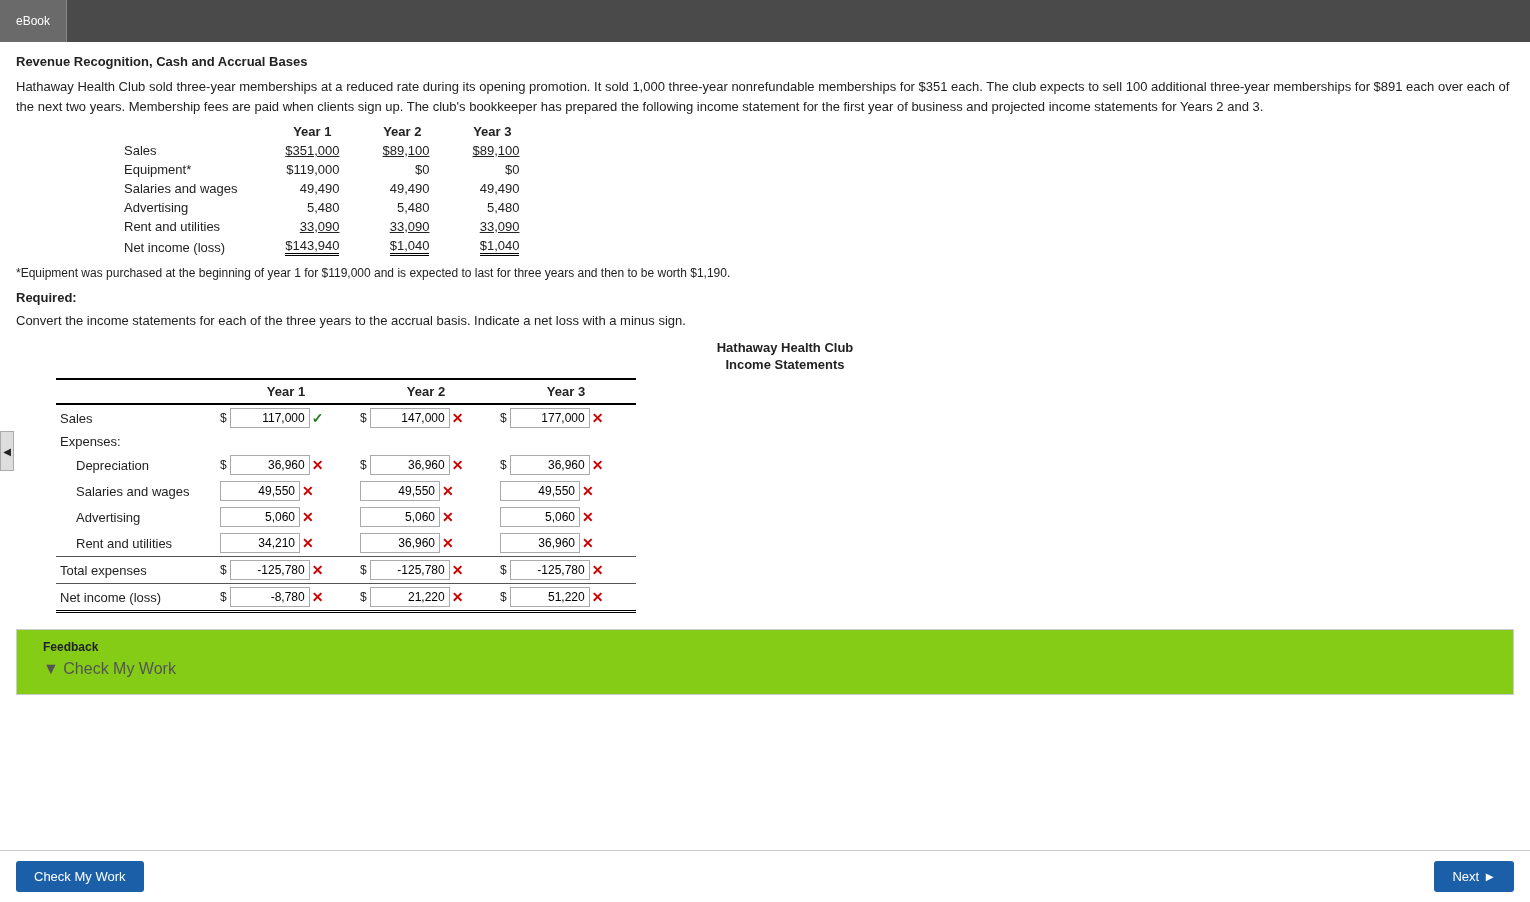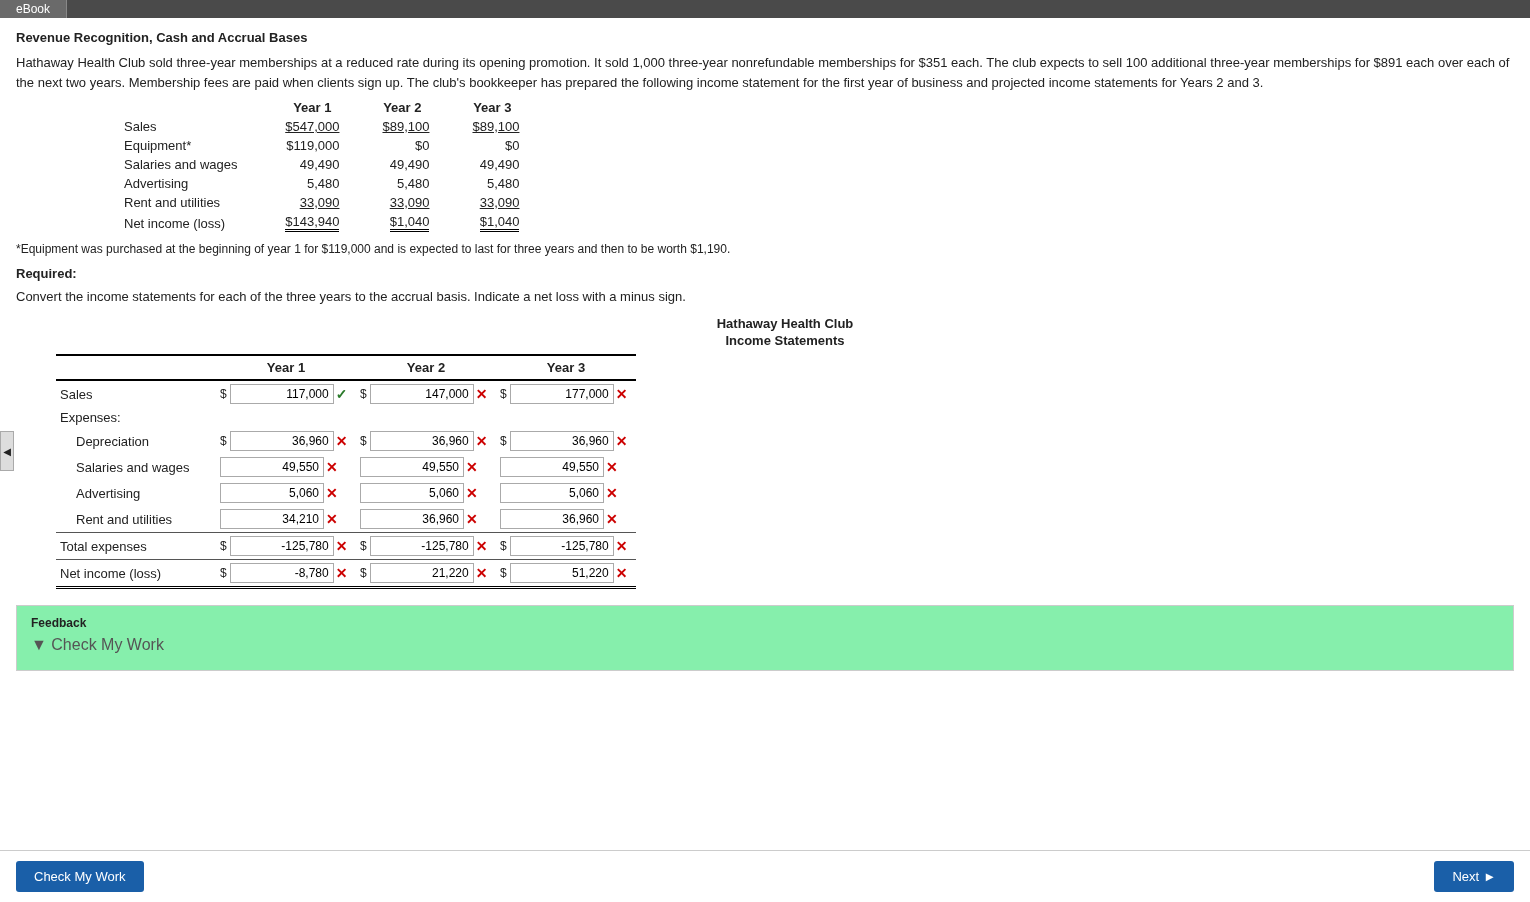--- a/index.html
+++ b/index.html
@@ -4,21 +4,21 @@
   <style>
     * { box-sizing: border-box; margin: 0; padding: 0; }
     body { font-family: Arial, sans-serif; font-size: 13px; background: #fff; color: #222; }
 
     
     .tab-bar {
       background: #4a4a4a;
       padding: 0;
       display: flex;
       align-items: stretch;
-      height: 18px;
+      height: 42px;
     }
     .tab-item {
       background: #6a6a6a;
       color: #fff;
       padding: 0 16px;
       display: flex;
       align-items: center;
       font-size: 12px;
       border-right: 1px solid #888;
     }
@@ -126,21 +126,21 @@
     .input-cell {
       display: flex;
       align-items: center;
       gap: 2px;
     }
     .currency-sym {
       font-size: 12px;
       margin-right: 1px;
     }
     .num-input {
-      width: 104px;
+      width: 80px;
       border: 1px solid #aaa;
       padding: 2px 4px;
       text-align: right;
       font-size: 12px;
     }
     .check-icon {
       color: #2a7a2a;
       font-size: 14px;
       font-weight: bold;
     }
@@ -151,22 +151,22 @@
     }
 
     .col-year {
       min-width: 140px;
       text-align: center;
     }
 
     
     .feedback-box {
       border: 1px solid #ccc;
-      background: #86efac;
-      padding: 10px 14px;
+      background: #84cc16;
+      padding: 10px 26px;
       margin-top: 10px;
       font-size: 12px;
     }
     .feedback-title {
       font-weight: bold;
       margin-bottom: 6px;
       font-size: 12px;
     }
     .check-my-work-toggle {
       color: #555;
@@ -258,21 +258,21 @@
       <tr>
         <th style="text-align:left; min-width:140px;"></th>
         <th>Year 1</th>
         <th>Year 2</th>
         <th>Year 3</th>
       </tr>
     </thead>
     <tbody id="cash-table-body">
     <tr>
           <td class="label-col">Sales</td>
-          <td class="value-col"><span style="text-decoration:underline">$547,000</span></td>
+          <td class="value-col"><span style="text-decoration:underline">$351,000</span></td>
           <td class="value-col"><span style="text-decoration:underline">$89,100</span></td>
           <td class="value-col"><span style="text-decoration:underline">$89,100</span></td>
         </tr>
         <tr>
           <td class="label-col">Equipment*</td>
           <td class="value-col">$119,000</td>
           <td class="value-col">$0</td>
           <td class="value-col">$0</td>
         </tr>
         <tr>

